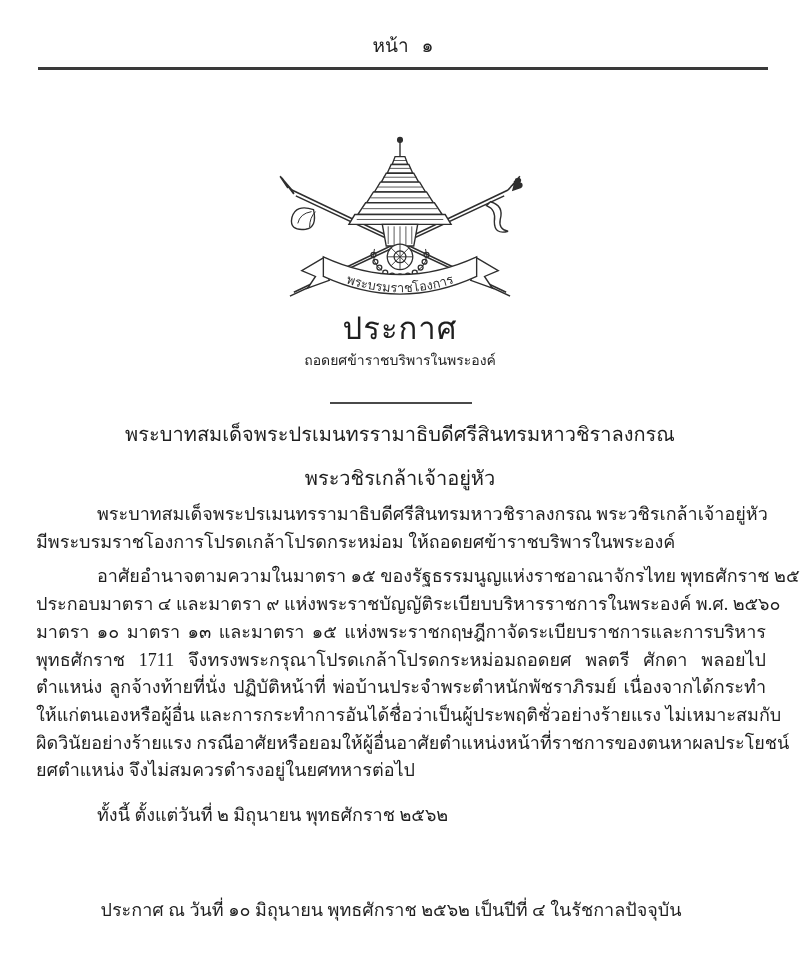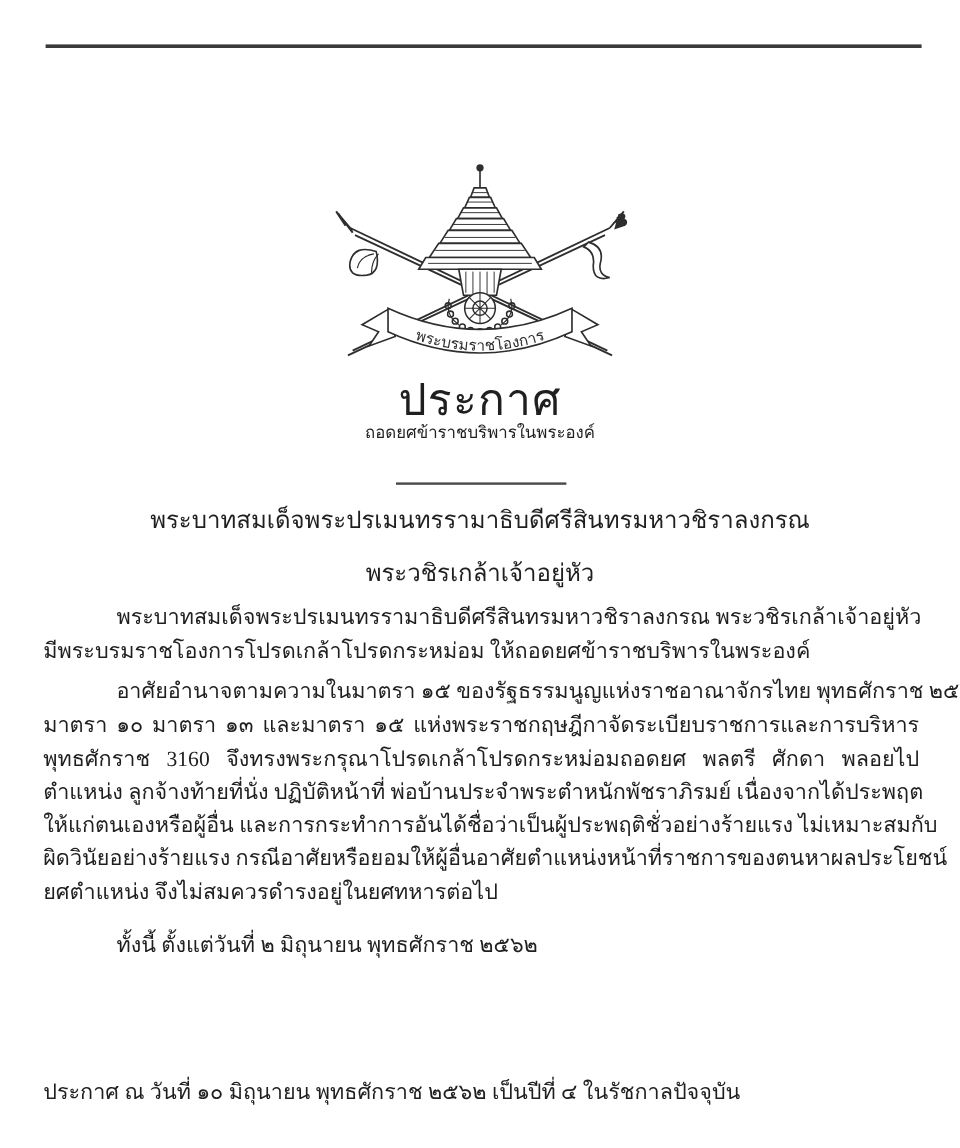--- a/index.html
+++ b/index.html
@@ -44,21 +44,21 @@
     display: flex;
     justify-content: center;
   }
   .emblem-wrap svg { display: block; }
 
   
   .t-announce {
     position: absolute;
     top: 303px; left: 0; right: 0;
     text-align: center;
-    font-size: 37px;
+    font-size: 31px;
     letter-spacing: 1px;
   }
   .t-sub {
     position: absolute;
     top: 349px; left: 0; right: 0;
     text-align: center;
     font-size: 14px;
   }
   .t-divider {
     position: absolute;
@@ -90,30 +90,31 @@
   .bline.first { padding-left: 61px; }
   .bline.last { text-align-last: left; white-space: normal; }
   .para-2 { margin-top: 7px; }
   .para-3 { margin-top: 17px; padding-left: 61px; }
 
   .closing {
     position: absolute;
     top: 895px; left: 36px;
     width: 730px;
     font-size: 18px;
-    text-align: left;
+    text-align: center;
     padding-right: 20px;
   }
 </style>
 </head>
 <body>
 
 <div class="page">
 
   <div class="gz-header">
+    <div class="gz-page-no">หน้า ๑</div>
     <div class="gz-rule"></div>
   </div>
 
   <div class="emblem-wrap">
     <svg width="256" height="170" viewBox="0 0 260 173" fill="none" stroke="#2e2e2e">
 
       <g stroke-width="1.6">
         <line x1="20" y1="58" x2="238" y2="162"></line>
         <line x1="24" y1="64" x2="242" y2="166"></line>
         <line x1="240" y1="58" x2="22" y2="162"></line>
@@ -188,23 +189,24 @@
     <div>พระวชิรเกล้าเจ้าอยู่หัว</div>
   </div>
 
   <div class="body-text">
     <div class="para-1">
       <div class="bline first">พระบาทสมเด็จพระปรเมนทรรามาธิบดีศรีสินทรมหาวชิราลงกรณ พระวชิรเกล้าเจ้าอยู่หัว</div>
       <div class="bline last">มีพระบรมราชโองการโปรดเกล้าโปรดกระหม่อม ให้ถอดยศข้าราชบริพารในพระองค์</div>
     </div>
     <div class="para-2">
       <div class="bline first">อาศัยอำนาจตามความในมาตรา ๑๕ ของรัฐธรรมนูญแห่งราชอาณาจักรไทย พุทธศักราช ๒๕๖๐</div>
+      <div class="bline">ประกอบมาตรา ๔ และมาตรา ๙ แห่งพระราชบัญญัติระเบียบบริหารราชการในพระองค์ พ.ศ. ๒๕๖๐</div>
       <div class="bline">มาตรา ๑๐ มาตรา ๑๓ และมาตรา ๑๕ แห่งพระราชกฤษฎีกาจัดระเบียบราชการและการบริหาร</div>
-      <div class="bline">พุทธศักราช 3160 จึงทรงพระกรุณาโปรดเกล้าโปรดกระหม่อมถอดยศ พลตรี ศักดา พลอยไป</div>
-      <div class="bline">ตำแหน่ง ลูกจ้างท้ายที่นั่ง ปฏิบัติหน้าที่ พ่อบ้านประจำพระตำหนักพัชราภิรมย์ เนื่องจากได้ประพฤต</div>
+      <div class="bline">พุทธศักราช 1711 จึงทรงพระกรุณาโปรดเกล้าโปรดกระหม่อมถอดยศ พลตรี ศักดา พลอยไป</div>
+      <div class="bline">ตำแหน่ง ลูกจ้างท้ายที่นั่ง ปฏิบัติหน้าที่ พ่อบ้านประจำพระตำหนักพัชราภิรมย์ เนื่องจากได้กระทำ</div>
       <div class="bline">ให้แก่ตนเองหรือผู้อื่น และการกระทำการอันได้ชื่อว่าเป็นผู้ประพฤติชั่วอย่างร้ายแรง ไม่เหมาะสมกับ</div>
       <div class="bline">ผิดวินัยอย่างร้ายแรง กรณีอาศัยหรือยอมให้ผู้อื่นอาศัยตำแหน่งหน้าที่ราชการของตนหาผลประโยชน์</div>
       <div class="bline last">ยศตำแหน่ง จึงไม่สมควรดำรงอยู่ในยศทหารต่อไป</div>
     </div>
     <div class="para-3">ทั้งนี้ ตั้งแต่วันที่ ๒ มิถุนายน พุทธศักราช ๒๕๖๒</div>
   </div>
 
   <div class="closing">ประกาศ ณ วันที่ ๑๐ มิถุนายน พุทธศักราช ๒๕๖๒ เป็นปีที่ ๔ ในรัชกาลปัจจุบัน</div>
 
 </div>

